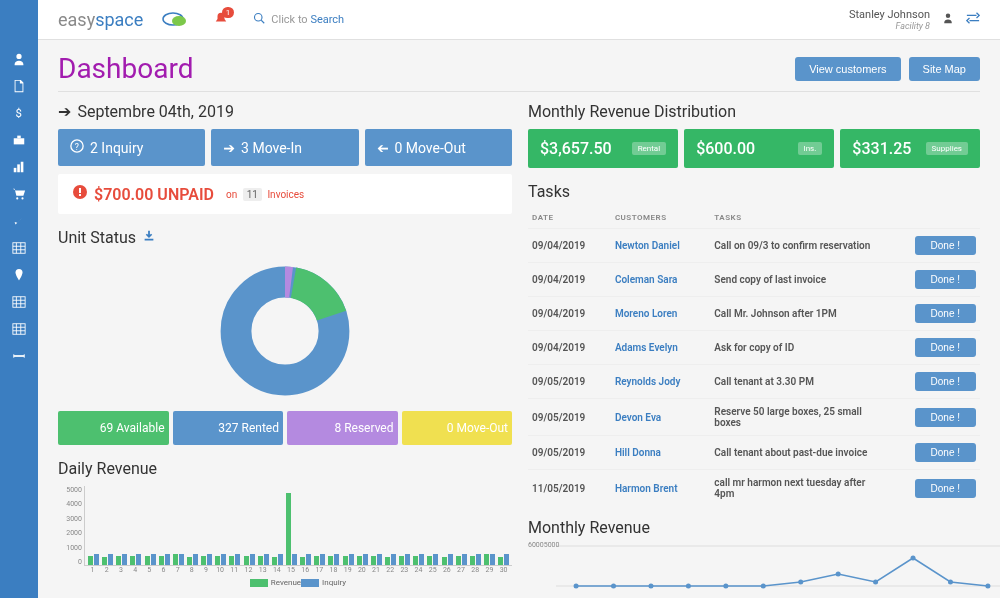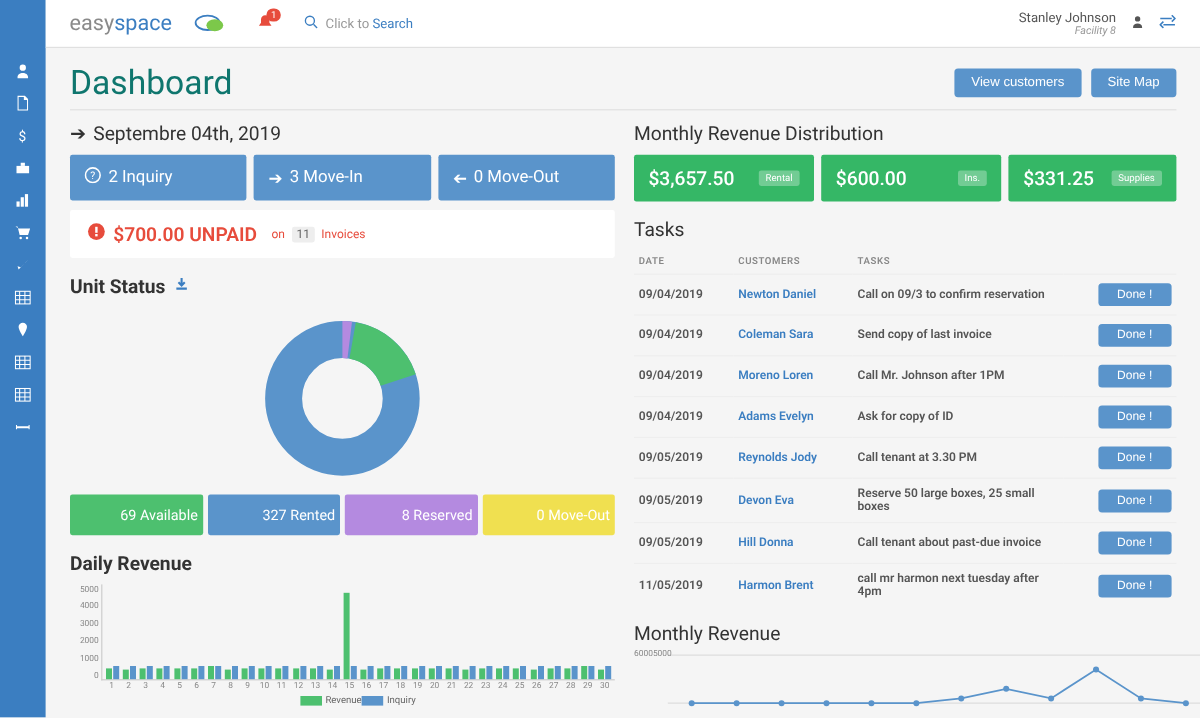--- a/index.html
+++ b/index.html
@@ -19,39 +19,39 @@
 .search-area .sicon { margin-right: 6px; }
 .search-area .stext { font-size: 11px; }
 .search-area .hl { color: #3b7ec1; }
 .topbar-right { margin-left: auto; display: flex; align-items: center; gap: 12px; }
 .user-block { text-align: right; line-height: 1.2; }
 .user-name { font-size: 11px; color: #555; }
 .user-fac { font-size: 9px; color: #999; font-style: italic; }
 .top-icon { cursor: pointer; }
 .content { flex: 1; padding: 12px 20px; overflow-y: auto; }
 .header-row { display: flex; align-items: center; margin-bottom: 6px; }
-.page-title { font-size: 28px; color: #0f766e; font-weight: 400; }
+.page-title { font-size: 28px; color: #a21caf; font-weight: 400; }
 .header-actions { margin-left: auto; display: flex; gap: 8px; }
 .btn-blue { background: #5a94cb; color: #fff; border: none; padding: 6px 14px; border-radius: 3px; font-size: 11px; cursor: pointer; }
 .btn-blue-sm { background: #5a94cb; color: #fff; border: none; padding: 4px 16px; border-radius: 3px; font-size: 10px; cursor: pointer; }
 hr.thin { border: none; border-top: 1px solid #e0e0e0; margin-bottom: 10px; }
 .two-col { display: flex; gap: 16px; }
 .col-left { width: 454px; }
 .col-right { flex: 1; }
 .date-row { display: flex; align-items: center; font-size: 16px; margin-bottom: 8px; }
 .date-row .arrow { margin-right: 6px; }
 .stat-cards { display: flex; gap: 6px; margin-bottom: 8px; }
 .stat-card { flex: 1; background: #5a94cb; color: #fff; padding: 10px 12px; border-radius: 2px; display: flex; align-items: center; font-size: 14px; }
 .stat-card .sicon2 { margin-right: 6px; }
 .unpaid-box { background: #fff; padding: 10px 14px; border-radius: 2px; display: flex; align-items: center; margin-bottom: 14px; }
 .unpaid-amount { color: #e74c3c; font-size: 16px; font-weight: 600; display: flex; align-items: center; }
 .unpaid-amount .warn { margin-right: 6px; }
 .unpaid-meta { margin-left: 12px; font-size: 10px; color: #e74c3c; }
 .unpaid-meta .cnt { background: #eee; color: #666; padding: 1px 4px; border-radius: 2px; margin: 0 3px; }
-.section-title { font-size: 16px; font-weight: 700; margin-bottom: 8px; display: flex; align-items: center; gap: 6px; }
+.section-title { font-size: 16px; font-weight: 400; margin-bottom: 8px; display: flex; align-items: center; gap: 6px; }
 .donut-wrap { display: flex; justify-content: center; padding: 6px 0 10px; }
 .status-tiles { display: flex; gap: 4px; margin-bottom: 14px; }
 .tile { flex: 1; text-align: right; color: #fff; padding: 10px 4px; font-size: 12px; border-radius: 2px; }
 .tile.green { background: #4dc06f; }
 .tile.blue { background: #5a94cb; }
 .tile.purple { background: #b48ae0; }
 .tile.yellow { background: #f0e050; }
 .rev-title { font-size: 16px; margin-bottom: 8px; }
 .rev-cards { display: flex; gap: 6px; margin-bottom: 14px; }
 .rev-card { background: #35b766; color: #fff; padding: 10px 12px; border-radius: 2px; display: flex; align-items: center; font-size: 16px; font-weight: 500; }

